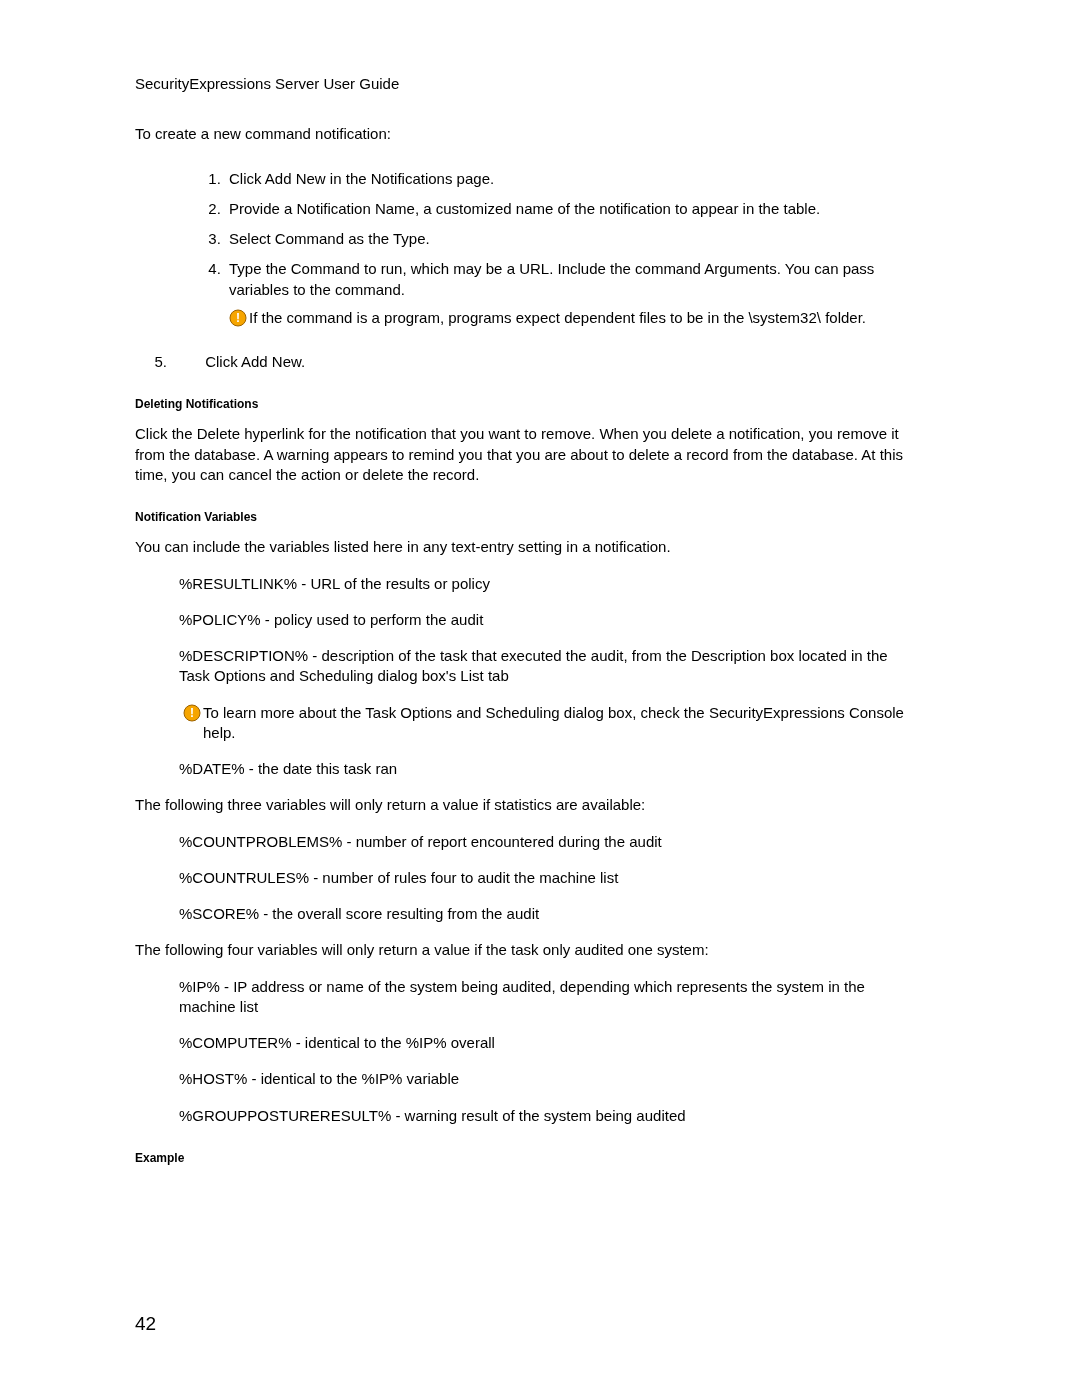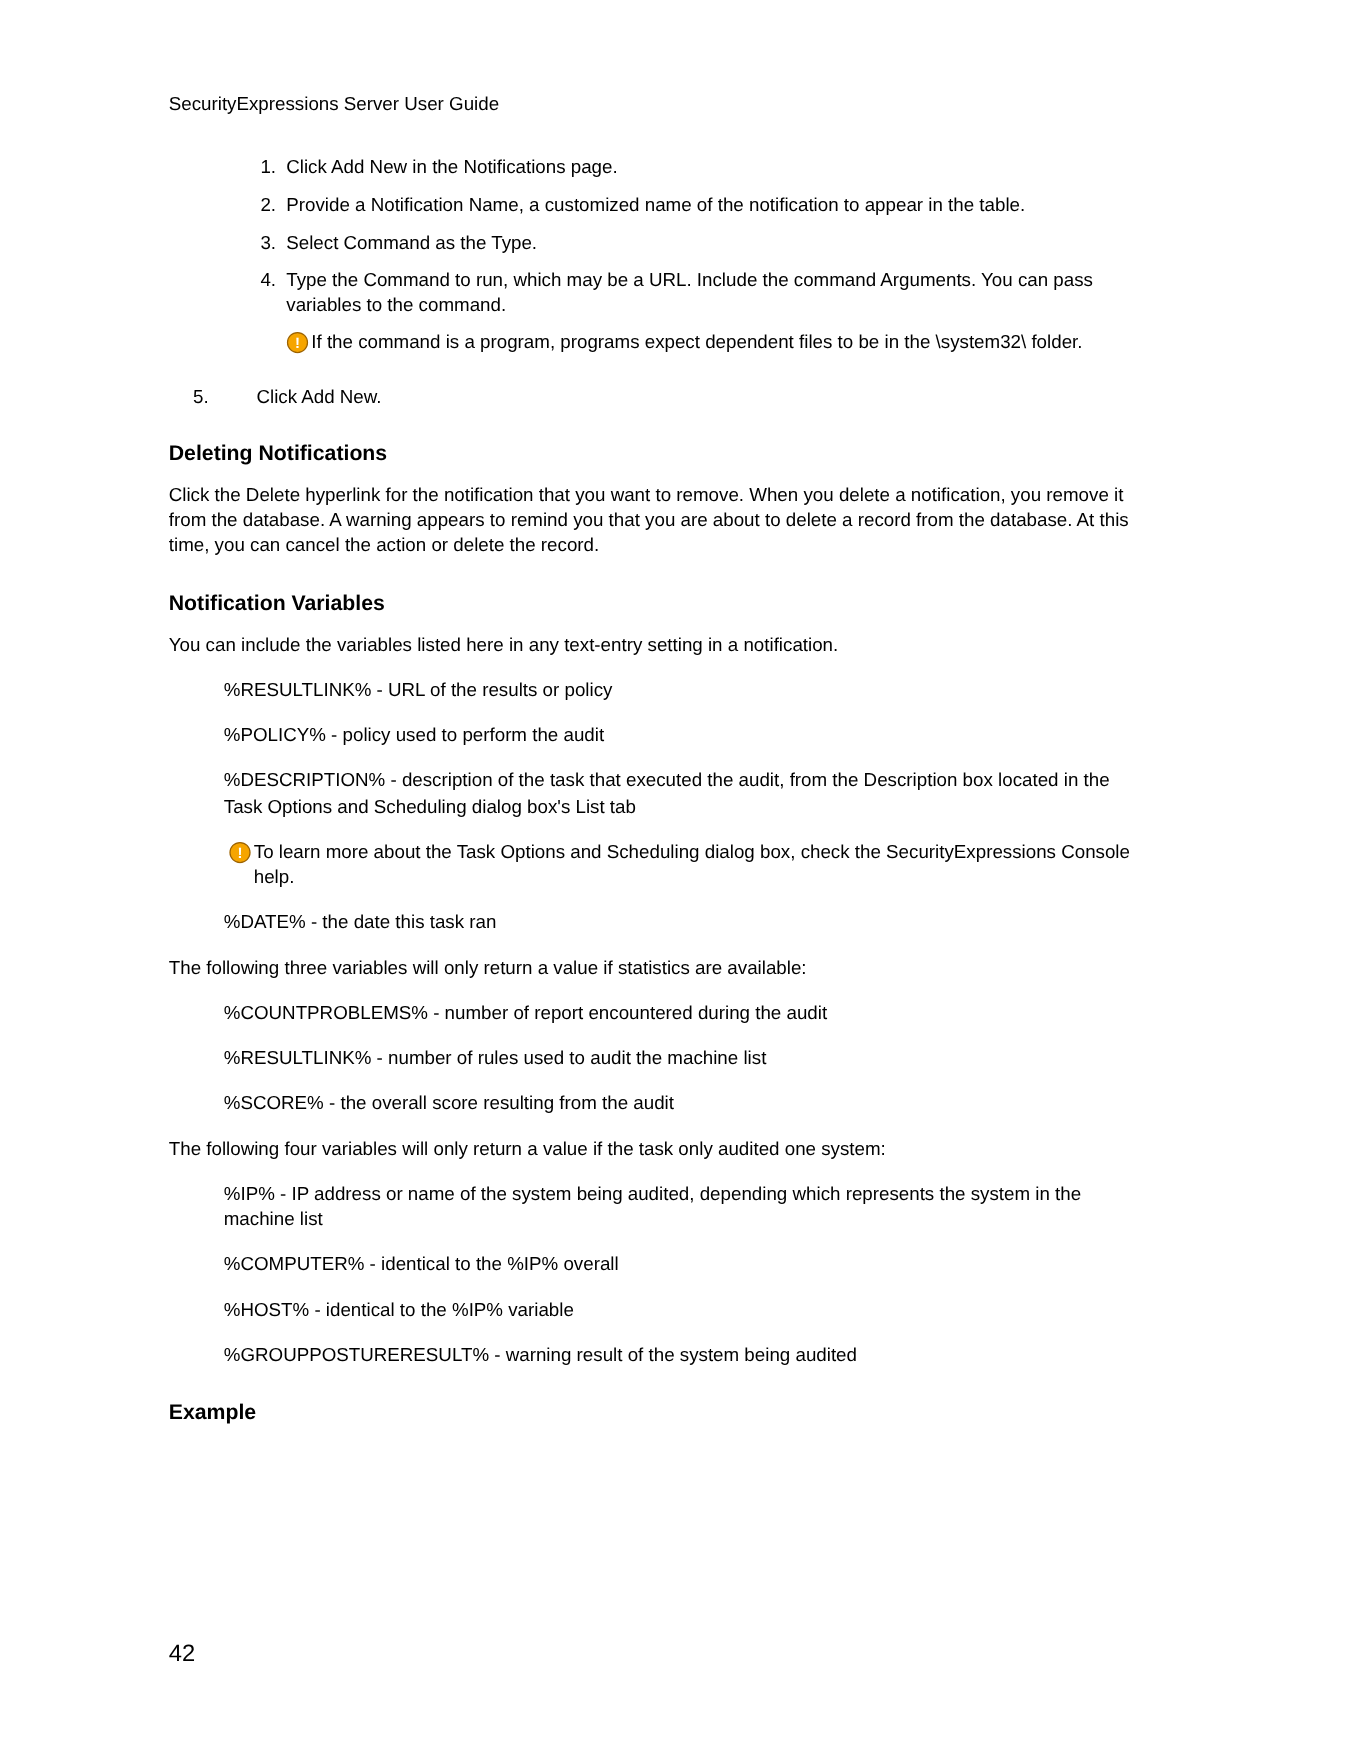--- a/index.html
+++ b/index.html
@@ -57,21 +57,21 @@
     height: 18px;
     margin-right: 2px;
     margin-top: 1px;
   }
   .note-text {
     flex: 1;
   }
   .section-heading {
     font-weight: bold;
     margin: 24px 0 12px 0;
-    font-size: 17px;
+    font-size: 12px;
   }
   .indent-block {
     padding-left: 44px;
   }
   .var-item {
     margin: 16px 0;
   }
   .note-row.indented {
     padding-left: 4px;
   }
@@ -92,20 +92,21 @@
     font-size: 12px;
   }
 </style>
 </head>
 <body>
 
 <div class="page">
 
   <div class="header">SecurityExpressions Server User Guide</div>
 
+  <div class="para">To create a new command notification:</div>
 
   <ol class="ol">
     <li>Click Add New in the Notifications page.</li>
     <li>Provide a Notification Name, a customized name of the notification to appear in the table.</li>
     <li>Select Command as the Type.</li>
     <li>
       <span>Type the Command to run, which may be a URL. Include the command Arguments. You can pass variables to the command.</span>
       <div class="note-row">
         <span class="note-icon">
           <svg viewBox="0 0 18 18" width="18" height="18">
@@ -142,21 +143,21 @@
       </span>
       <span class="note-text">To learn more about the Task Options and Scheduling dialog box, check the SecurityExpressions Console help.</span>
     </div>
     <div class="var-item">%DATE% - the date this task ran</div>
   </div>
 
   <div class="para">The following three variables will only return a value if statistics are available:</div>
 
   <div class="indent-block">
     <div class="var-item">%COUNTPROBLEMS% - number of report encountered during the audit</div>
-    <div class="var-item">%RESULTLINK% - number of rules used to audit the machine list</div>
+    <div class="var-item">%COUNTRULES% - number of rules four to audit the machine list</div>
     <div class="var-item">%SCORE% - the overall score resulting from the audit</div>
   </div>
 
   <div class="para">The following four variables will only return a value if the task only audited one system:</div>
 
   <div class="indent-block">
     <div class="var-item">%IP% - IP address or name of the system being audited, depending which represents the system in the machine list</div>
     <div class="var-item">%COMPUTER% - identical to the %IP% overall</div>
     <div class="var-item">%HOST% - identical to the %IP% variable</div>
     <div class="var-item">%GROUPPOSTURERESULT% - warning result of the system being audited</div>

